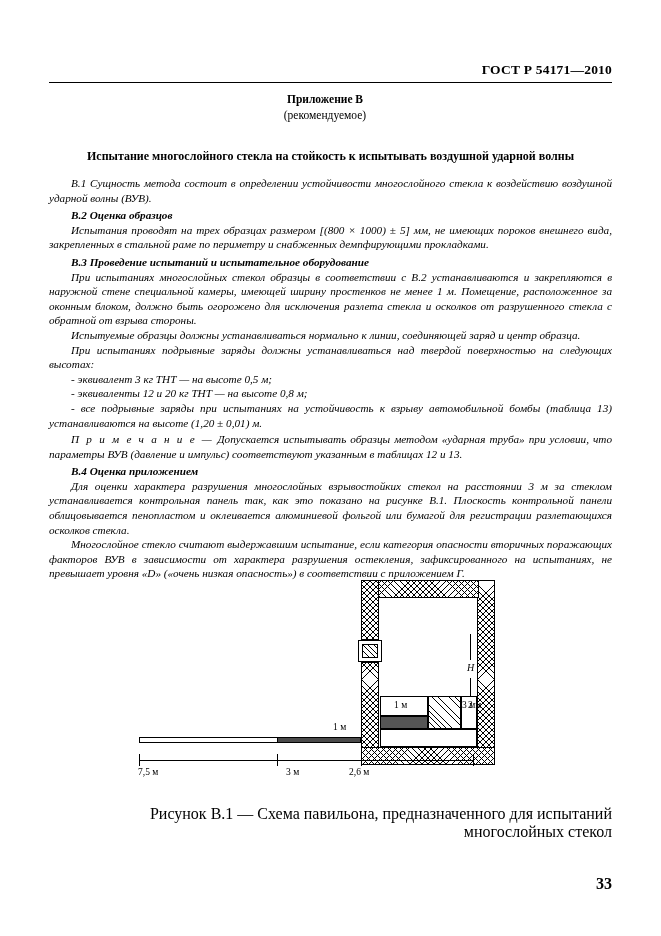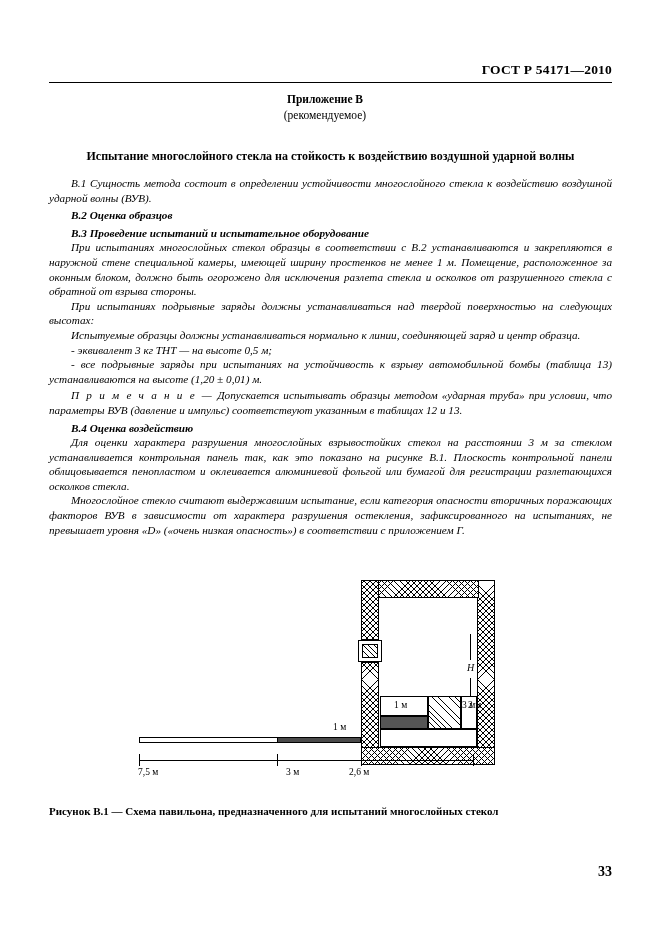--- a/index.html
+++ b/index.html
@@ -96,30 +96,30 @@
     left: 49px;
     top: 570px;
     width: 563px;
     height: 215px;
   }
   .fig-caption {
     position: absolute;
     left: 49px;
     top: 805px;
     width: 563px;
-    text-align: left;
-    font-size: 11px;
-    font-weight: bold;
+    text-align: right;
+    font-size: 16px;
+    font-weight: normal;
   }
   
   .page-number {
     position: absolute;
     right: 49px;
-    bottom: 56px;
-    font-size: 14px;
+    bottom: 43px;
+    font-size: 16px;
     font-weight: bold;
   }
 
   
   .hatch {
     background-color: #ffffff;
     background-image:
       repeating-linear-gradient(45deg, #000 0 0.6px, transparent 0.6px 4.2px),
       repeating-linear-gradient(-45deg, #000 0 0.6px, transparent 0.6px 4.2px);
     border: 1px solid #000;
@@ -171,33 +171,35 @@
 <div class="page">
 
   <div class="header-standard">ГОСТ Р 54171—2010</div>
   <div class="header-rule"></div>
 
   <div class="appendix">
     <div>Приложение В</div>
     <div class="line2">(рекомендуемое)</div>
   </div>
 
-  <div class="main-title">Испытание многослойного стекла на стойкость к воздействию воздушной ударной волны</div>
+  <div class="main-title">Испытание многослойного стекла на стойкость к испытывать воздушной ударной волны</div>
 
   <div class="body-text">
     <p class="indent">В.1  Сущность метода состоит в определении устойчивости многослойного стекла к воздействию воздушной ударной волны (ВУВ).</p>
     <p class="sec-head">В.2  Оценка образцов</p>
+    <p class="indent">Испытания проводят на трех образцах размером [(800 × 1000) ± 5] мм, не имеющих пороков внешнего вида, закрепленных в стальной раме по периметру и снабженных демпфирующими прокладками.</p>
     <p class="sec-head">В.3  Проведение испытаний и испытательное оборудование</p>
     <p class="indent">При испытаниях многослойных стекол образцы в соответствии с В.2 устанавливаются и закрепляются в наружной стене специальной камеры, имеющей ширину простенков не менее 1 м. Помещение, расположенное за оконным блоком, должно быть огорожено для исключения разлета стекла и осколков от разрушенного стекла с обратной от взрыва стороны.</p>
+    <p class="indent">Испытуемые образцы должны устанавливаться нормально к линии, соединяющей заряд и центр образца.</p>
     <p class="indent">При испытаниях подрывные заряды должны устанавливаться над твердой поверхностью на следующих высотах:</p>
-    <p class="indent">Испытуемые образцы должны устанавливаться нормально к линии, соединяющей заряд и центр образца.</p>
     <p class="indent">- эквивалент 3 кг ТНТ — на высоте 0,5 м;</p>
+    <p class="indent">- эквиваленты 12 и 20 кг ТНТ — на высоте 0,8 м;</p>
     <p class="indent">- все подрывные заряды при испытаниях на устойчивость к взрыву автомобильной бомбы (таблица 13) устанавливаются на высоте (1,20 ± 0,01) м.</p>
     <p class="indent sp"><span class="spaced-word">П р и м е ч а н и е —</span><span> Допускается испытывать образцы методом «ударная труба» при условии, что параметры ВУВ (давление и импульс) соответствуют указанным в таблицах 12 и 13.</span></p>
-    <p class="sec-head">В.4  Оценка воздействию</p>
+    <p class="sec-head">В.4  Оценка приложением</p>
     <p class="indent">Для оценки характера разрушения многослойных взрывостойких стекол на расстоянии 3 м за стеклом устанавливается контрольная панель так, как это показано на рисунке В.1. Плоскость контрольной панели облицовывается пенопластом и оклеивается алюминиевой фольгой или бумагой для регистрации разлетающихся осколков стекла.</p>
     <p class="indent">Многослойное стекло считают выдержавшим испытание, если категория опасности вторичных поражающих факторов ВУВ в зависимости от характера разрушения остекления, зафиксированного на испытаниях, не превышает уровня «D» («очень низкая опасность») в соответствии с приложением Г.</p>
   </div>
 
   <div class="figure-area">
 
     <div class="hatch" style="position:absolute; left:428px; top:10px; width:18px; height:185px;"></div>
 
     <div class="hatch" style="position:absolute; left:312px; top:10px; width:118px; height:18px;"></div>
 

